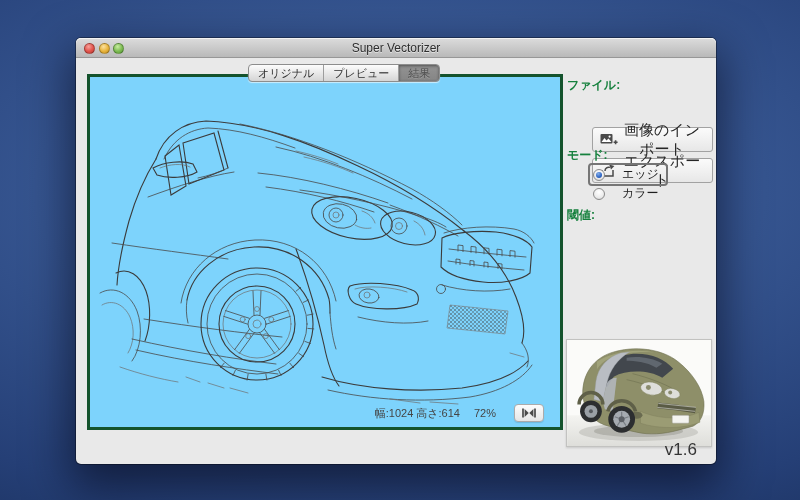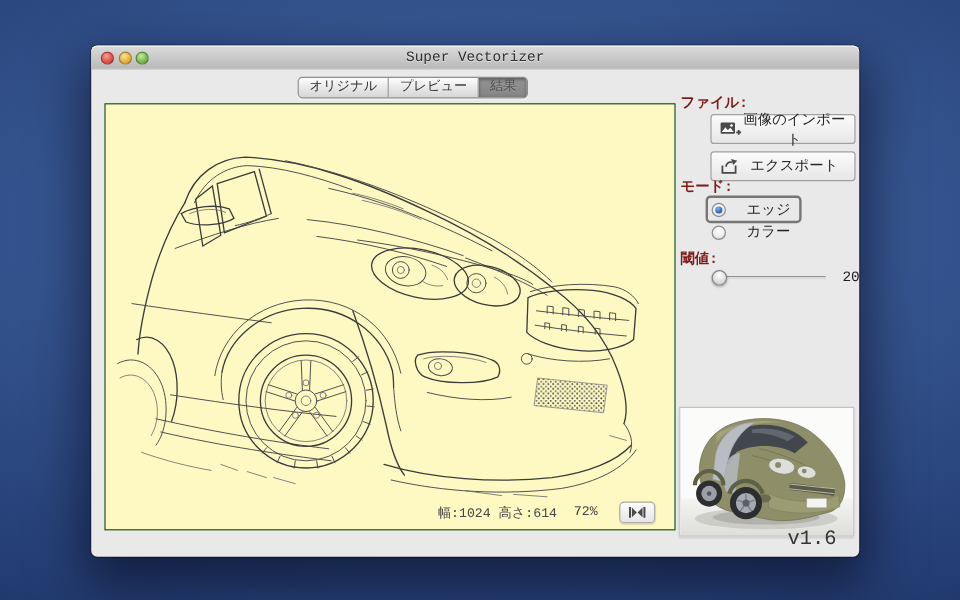--- a/index.html
+++ b/index.html
@@ -11,21 +11,20 @@
   .desktop {
     position:absolute; inset:0;
     background:
       radial-gradient(ellipse 120% 95% at 50% 38%,
         #4165ac 0%, #35548f 38%, #253f76 70%, #162a52 100%);
   }
   .window {
     position:absolute; left:76px; top:38px; width:640px; height:426px;
     background:#e9e9e9; border-radius:5px;
     box-shadow:0 18px 45px 6px rgba(0,0,15,.55), 0 0 0 1px rgba(0,0,0,.35);
-    font-family:Liberation Mono, monospace;
   }
   
   .titlebar {
     position:absolute; left:0; top:0; right:0; height:20px;
     border-radius:5px 5px 0 0;
     background:linear-gradient(#dcdcdc,#b9b9b9);
     border-bottom:1px solid #979797;
     box-shadow:inset 0 1px 0 rgba(255,255,255,.65);
   }
   .lights { position:absolute; left:8px; top:4.5px; display:flex; gap:3.5px; }
@@ -51,47 +50,47 @@
   }
   .tab:last-child { border-right:none; }
   .tab.selected {
     background:linear-gradient(#939393,#858585); color:#4d4d4d;
     box-shadow:inset 0 1px 3px rgba(0,0,0,.45);
     text-shadow:0 1px 0 rgba(255,255,255,.2);
     text-align:center;
   }
   
   .canvas {
-    position:absolute; left:11px; top:48px; width:476px; height:356px;
-    background:#fef9c3; border:1px solid #14532d; z-index:1;
+    position:absolute; left:11px; top:36px; width:476px; height:356px;
+    background:#7dd3fc; border:3px solid #14532d; z-index:1;
   }
   .canvas svg.car { position:absolute; left:0; top:0; }
   .canvas-status {
     position:absolute; right:16px; bottom:5px; display:flex; align-items:center;
     font-size:11px; color:#454545;
   }
   .canvas-status .sz { margin-right:14px; }
   .canvas-status .zm { margin-right:18px; }
   .fit-btn {
     width:30px; height:18px; border:1px solid #ababab; border-radius:4px;
     background:linear-gradient(#fcfcfc,#e6e6e6);
     display:flex; align-items:center; justify-content:center;
     box-shadow:0 1px 1px rgba(0,0,0,.12);
   }
   
-  .section-label { position:absolute; font-size:12px; font-weight:bold; color:#7f1d1d; }
+  .section-label { position:absolute; font-size:12px; font-weight:bold; color:#15803d; }
   .lbl-file { left:491px; top:39px; }
   .lbl-mode { left:491px; top:109px; }
   .lbl-threshold { left:491px; top:169px; }
   .side-btn {
     position:absolute; left:516px; width:121px; height:25px;
     border:1px solid #a2a2a2; border-radius:3px;
     background:linear-gradient(#fbfbfb,#e7e7e7);
     display:flex; align-items:center; padding:0 6px 0 7px;
-    font-family:inherit; font-size:12px; color:#262626;
+    font-family:inherit; font-size:15px; color:#262626;margin-top:32px;
   }
   .btn-import { top:57px; }
   .btn-export { top:88px; }
   .side-btn .blabel { flex:1; text-align:center; }
   .radio-row { position:absolute; display:flex; align-items:center; gap:17px; }
   .row-edge { left:512px; top:125px; border:2px solid #767676; border-radius:4px; padding:1px 7px 1px 3px; }
   .row-color { left:517px; top:147px; }
   .radio {
     width:12px; height:12px; border-radius:50%; border:1px solid #8b8b8b;
     background:radial-gradient(circle at 50% 32%, #fff 0%, #ececec 60%, #cfcfcf 100%);
@@ -326,27 +325,20 @@
       <span class="radio selected"></span>
       <span class="radio-label">エッジ</span>
     </div>
     <div class="radio-row row-color">
       <span class="radio"></span>
       <span class="radio-label">カラー</span>
     </div>
 
     <div class="section-label lbl-threshold">閾値:</div>
 
-    <div class="slider-row">
-      <div class="slider">
-        <div class="slider-track"></div>
-        <div class="slider-knob"></div>
-      </div>
-      <span class="slider-value">20</span>
-    </div>
 
     <div class="thumb">
       <svg width="144" height="106" viewBox="0 0 145 107">
         <defs>
           <linearGradient id="floor" x1="0" y1="0" x2="0" y2="1">
             <stop offset="0" stop-color="#f4f4f1"></stop>
               <stop offset="1" stop-color="#dededa"></stop>
           </linearGradient>
         </defs>
         <rect x="0" y="0" width="145" height="107" fill="#fbfbf9"></rect>

